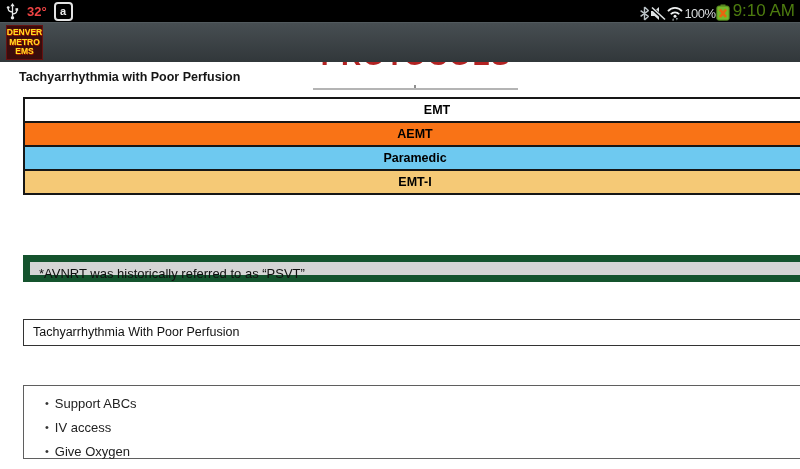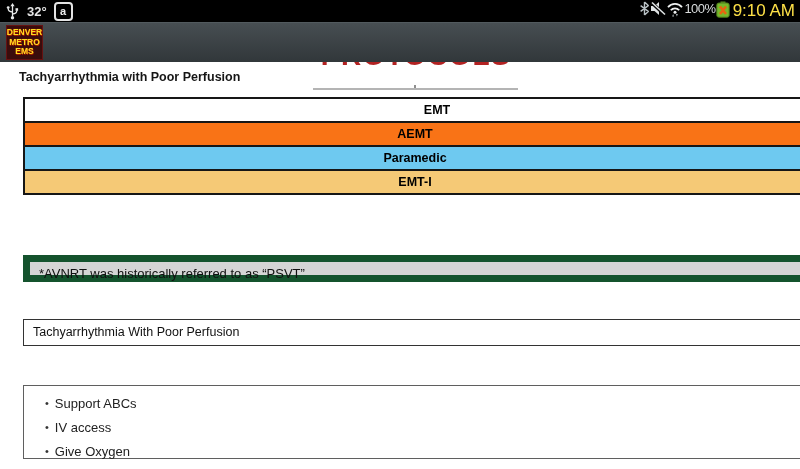--- a/index.html
+++ b/index.html
@@ -9,29 +9,29 @@
     -webkit-font-smoothing:antialiased;
   }
   
   .status-bar{
     position:absolute;top:0;left:0;width:800px;height:22px;background:#000;
     display:flex;align-items:center;padding:0 5px;box-sizing:border-box;
     color:#e8eaea;
   }
   .sb-left{display:flex;align-items:center;gap:7px;}
   .sb-spacer{flex:1;}
-  .sb-right{display:flex;align-items:flex-start;}
-  .sb-temp{color:#e5e5e5;font-size:13px;font-weight:bold;}
+  .sb-right{display:flex;align-items:flex-end;}
+  .sb-temp{color:#ef4444;font-size:13px;font-weight:bold;}
   .amazon-badge{
     width:15px;height:15px;border:2px solid #e4e4e4;border-radius:4px;
     display:flex;align-items:center;justify-content:center;
     font-size:11px;font-weight:bold;color:#ededed;line-height:1;
   }
   .sb-pct{font-size:13px;color:#d9dcdd;letter-spacing:-0.5px;}
-  .sb-time{font-size:17px;color:#fde047;margin-left:3px;letter-spacing:0px;}
+  .sb-time{font-size:17px;color:#4d7c0f;margin-left:3px;letter-spacing:0px;}
   .sb-icon svg{display:block;}
   
   .action-bar{
     position:absolute;top:22px;left:0;width:800px;height:40px;
     background:linear-gradient(#474e52,#31373a);
     border-top:1px solid #525a5e;box-sizing:border-box;
     display:flex;align-items:center;padding:16px 6px;
   }
   .app-logo{
     width:37px;height:35px;background:#3a0c0c;border:1px solid #611; 

